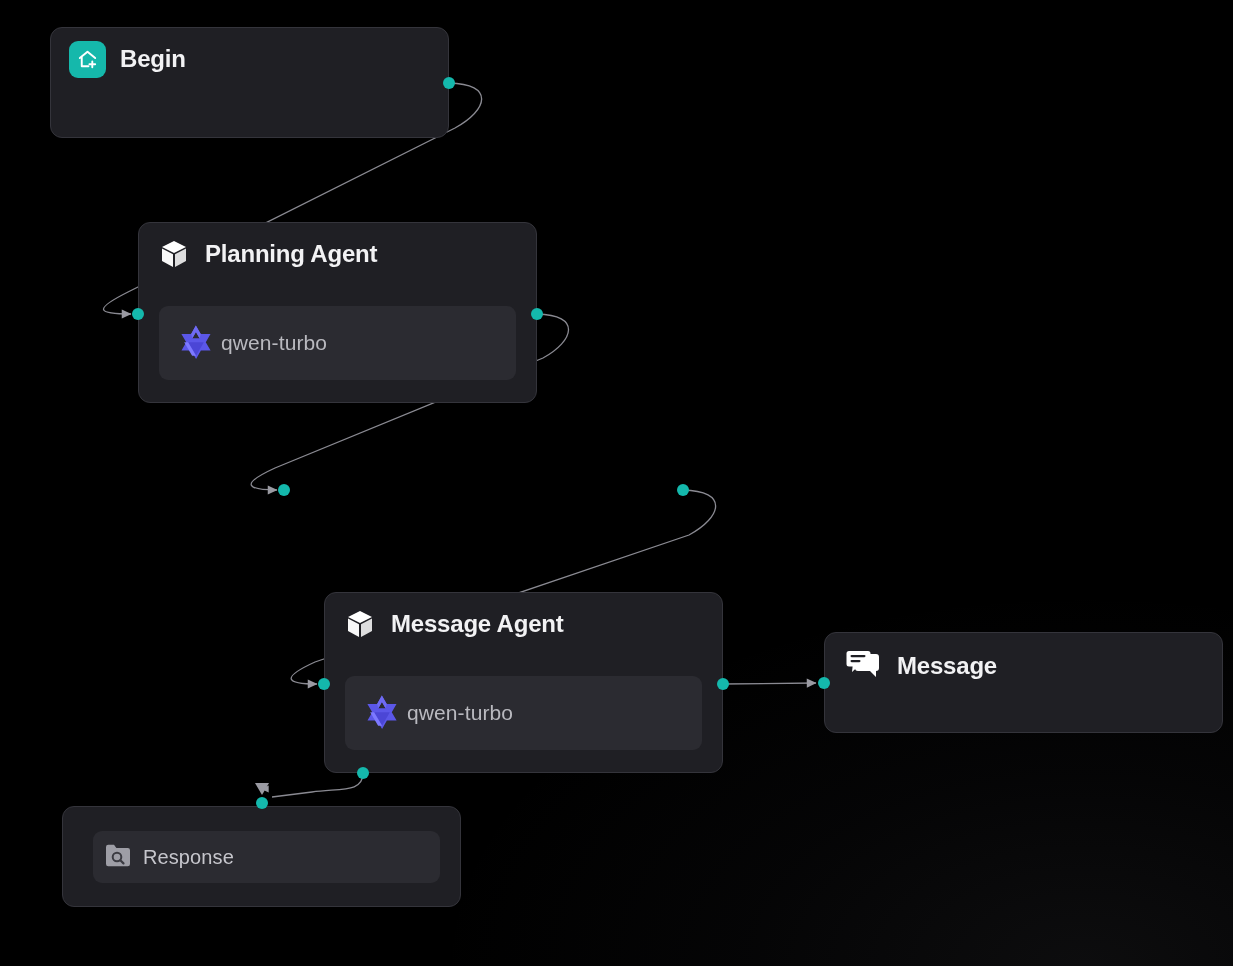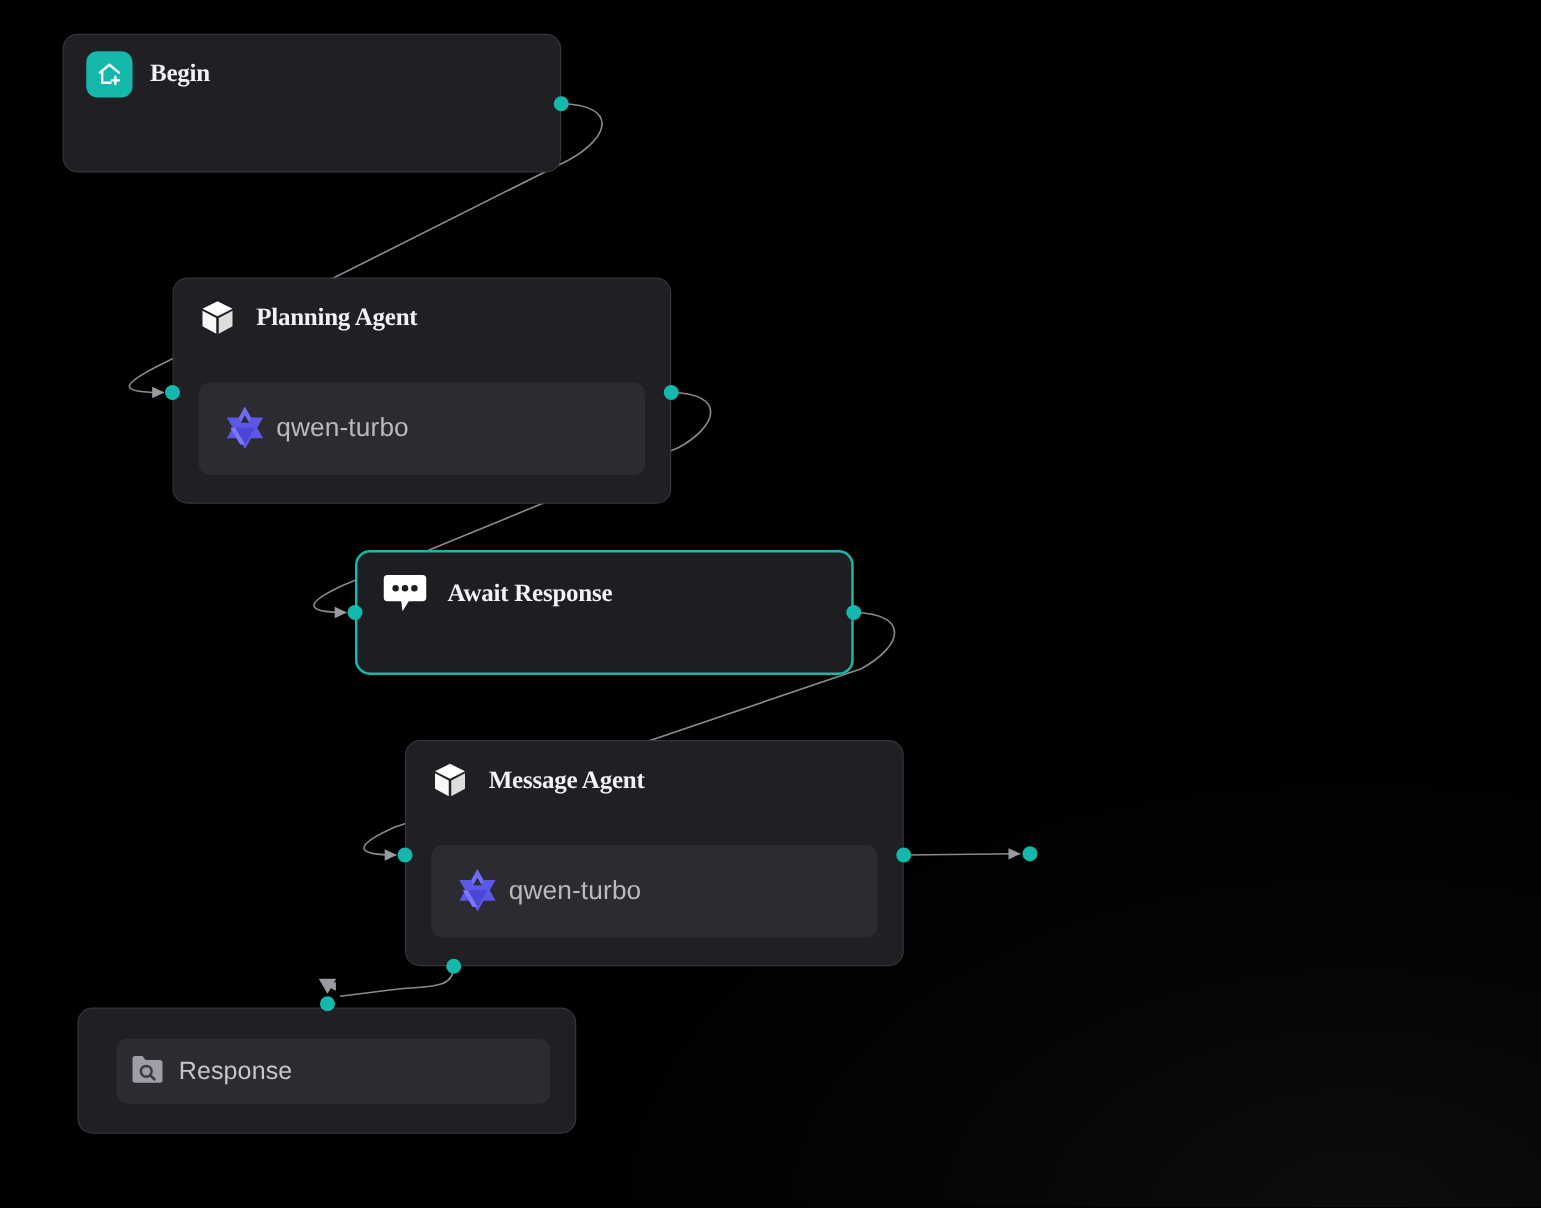--- a/index.html
+++ b/index.html
@@ -45,26 +45,25 @@
   .node-header {
     display: flex;
     align-items: center;
     gap: 14px;
     padding: 16px 18px 0 18px;
     height: 46px;
     box-sizing: border-box;
   }
   .node-title {
     color: #f2f2f4;
-    font-size: 20px;
+    font-size: 24px;
     font-weight: 700;
     letter-spacing: -0.2px;
     line-height: 1;
     white-space: nowrap;
-    font-family: Liberation Serif, serif;
   }
   .node-icon {
     width: 34px;
     height: 34px;
     flex: 0 0 34px;
     display: flex;
     align-items: center;
     justify-content: center;
   }
   .icon-badge {
@@ -181,33 +180,20 @@
                    M31.9 16.8 L27.0 25.3 L36.9 25.3 Z"></path>
           <path fill="#6f6bf2" d="M25.2 19.4 L31.8 7.5 L38.6 19.4 L36.9 25.3 L31.9 16.8 L27.0 25.3 Z"></path>
           <path fill="#4b46d6" d="M21.0 31.0 L42.9 31.0 L32.1 49.6 Z"></path>
           <path fill="#7d79ff" d="M21.0 31.0 L32.1 49.6 L26.6 49.6 L15.6 31.0 Z"></path>
         </svg>
       </span>
       <span class="inner-label">qwen-turbo</span>
     </div>
   </div>
 
-  <div class="node selected" style="left:284px; top:440px; width:399px; height:100px;">
-    <div class="node-header" style="padding-top:20px;">
-      <span class="node-icon" style="width:40px;flex:0 0 40px;">
-        <svg width="36" height="34" viewBox="0 0 36 34">
-          <path fill="#ffffff" d="M4 2 H32 A3 3 0 0 1 35 5 V20 A3 3 0 0 1 32 23 H21 L16 31 L15 23 H4 A3 3 0 0 1 1 20 V5 A3 3 0 0 1 4 2 Z"></path>
-          <circle cx="10.5" cy="12.5" r="2.6" fill="#1d1d22"></circle>
-          <circle cx="18" cy="12.5" r="2.6" fill="#1d1d22"></circle>
-          <circle cx="25.5" cy="12.5" r="2.6" fill="#1d1d22"></circle>
-        </svg>
-      </span>
-      <span class="node-title">Await Response</span>
-    </div>
-  </div>
 
   <div class="node" style="left:324px; top:592px; width:399px; height:181px;">
     <div class="node-header">
       <span class="node-icon">
         <svg width="32" height="32" viewBox="0 0 32 32">
           <path d="M16 3 L28 9 L16 15 L4 9 Z" fill="#ffffff"></path>
           <path d="M4 10.5 L15 16.3 L15 29 L4 23 Z" fill="#ffffff" opacity="0.97"></path>
           <path d="M17 16.3 L28 10.5 L28 23 L17 29 Z" fill="#ffffff" opacity="0.85"></path>
         </svg>
       </span>
@@ -221,20 +207,33 @@
                    M31.9 16.8 L27.0 25.3 L36.9 25.3 Z"></path>
           <path fill="#6f6bf2" d="M25.2 19.4 L31.8 7.5 L38.6 19.4 L36.9 25.3 L31.9 16.8 L27.0 25.3 Z"></path>
           <path fill="#4b46d6" d="M21.0 31.0 L42.9 31.0 L32.1 49.6 Z"></path>
           <path fill="#7d79ff" d="M21.0 31.0 L32.1 49.6 L26.6 49.6 L15.6 31.0 Z"></path>
         </svg>
       </span>
       <span class="inner-label">qwen-turbo</span>
     </div>
   </div>
 
+  <div class="node" style="left:824px; top:632px; width:399px; height:101px;">
+    <div class="node-header" style="padding-top:20px;">
+      <span class="node-icon" style="width:40px;flex:0 0 40px;">
+        <svg width="34" height="32" viewBox="0 0 34 32">
+          <path fill="#ffffff" d="M12 4 H30 A3 3 0 0 1 33 7 V18 A3 3 0 0 1 30 21 L30 27 L24 21 H12 A3 3 0 0 1 9 18 V7 A3 3 0 0 1 12 4 Z"></path>
+          <path fill="#ffffff" d="M3 1 H22 A2.5 2.5 0 0 1 24.5 3.5 V14 A2.5 2.5 0 0 1 22 16.5 H12 L6 22 L6.6 16.5 H3 A2.5 2.5 0 0 1 0.5 14 V3.5 A2.5 2.5 0 0 1 3 1 Z"></path>
+          <rect x="4.5" y="5" width="15" height="2.2" rx="1.1" fill="#1f1f24"></rect>
+          <rect x="4.5" y="10" width="10" height="2.2" rx="1.1" fill="#1f1f24"></rect>
+        </svg>
+      </span>
+      <span class="node-title">Message</span>
+    </div>
+  </div>
 
   <div class="node" style="left:62px; top:806px; width:399px; height:101px;">
     <div class="inner-box" style="top:24px; height:52px; left:30px; right:20px; gap:11px; padding:0 11px;">
       <span class="retr-icon">
         <svg width="28" height="26" viewBox="0 0 28 26">
           <path fill="#9e9ea6" d="M2 4 A2.2 2.2 0 0 1 4.2 1.8 H10 L12.4 5 H23.8 A2.2 2.2 0 0 1 26 7.2 V21 A2.2 2.2 0 0 1 23.8 23.2 H4.2 A2.2 2.2 0 0 1 2 21 Z"></path>
           <circle cx="13" cy="14" r="4.3" fill="none" stroke="#3b3b42" stroke-width="2"></circle>
           <path d="M16.3 17.3 L19.5 20.4" stroke="#3b3b42" stroke-width="2.2" stroke-linecap="round"></path>
         </svg>
       </span>

